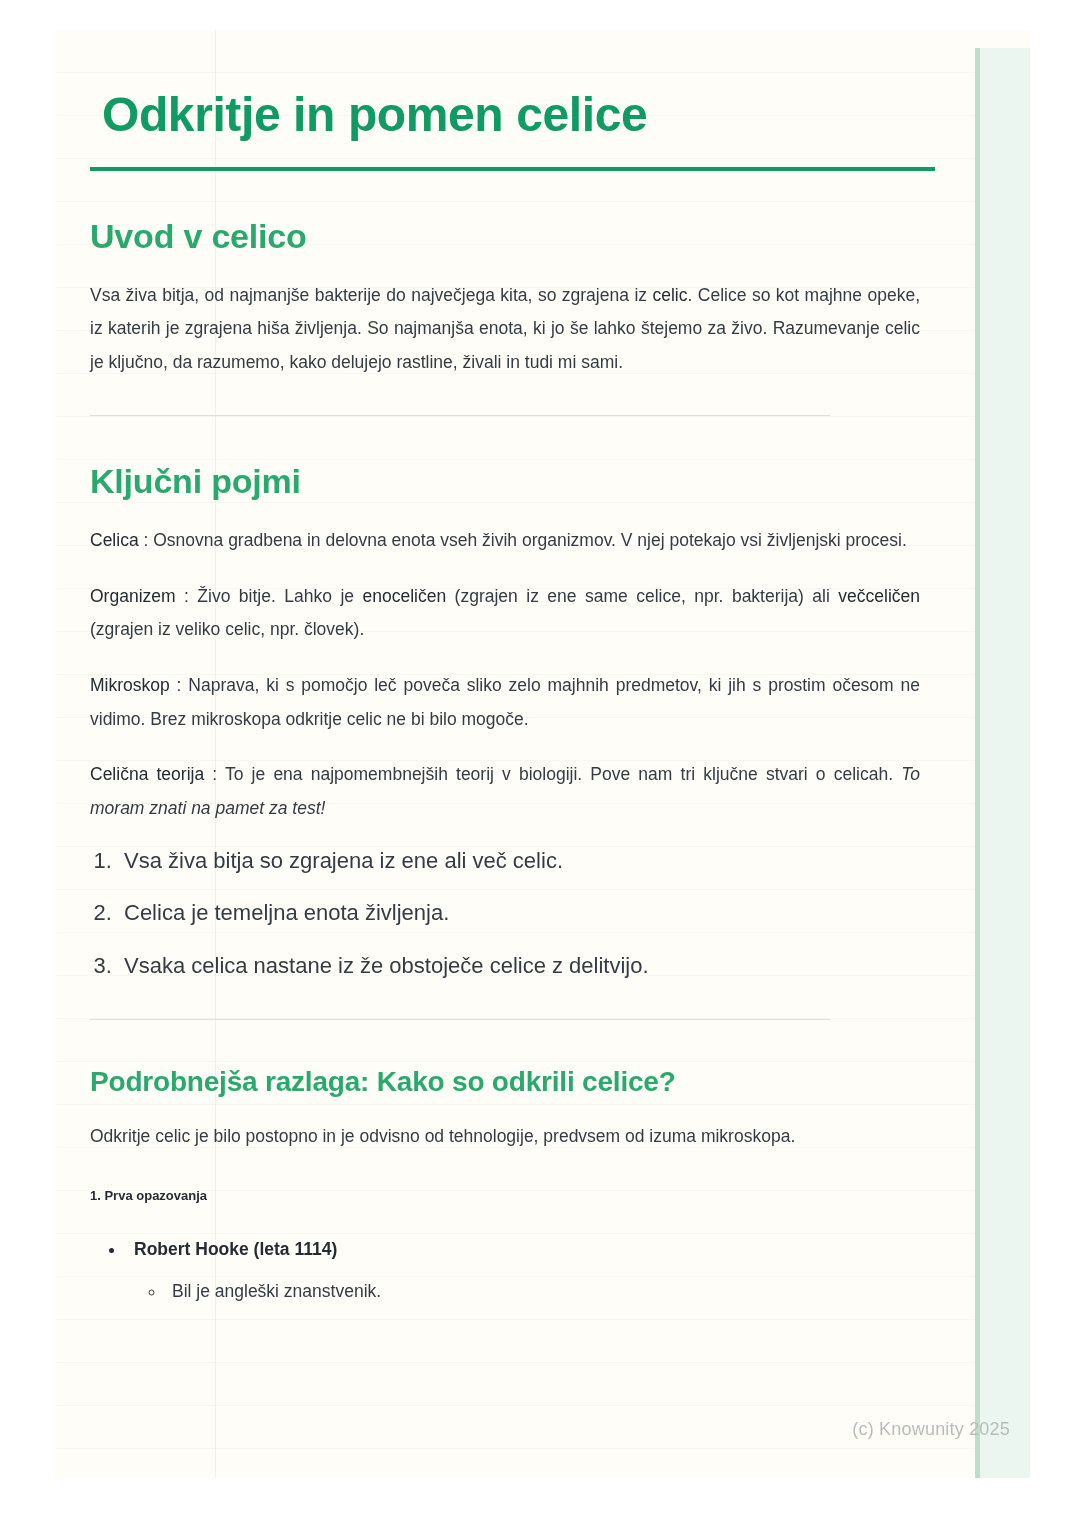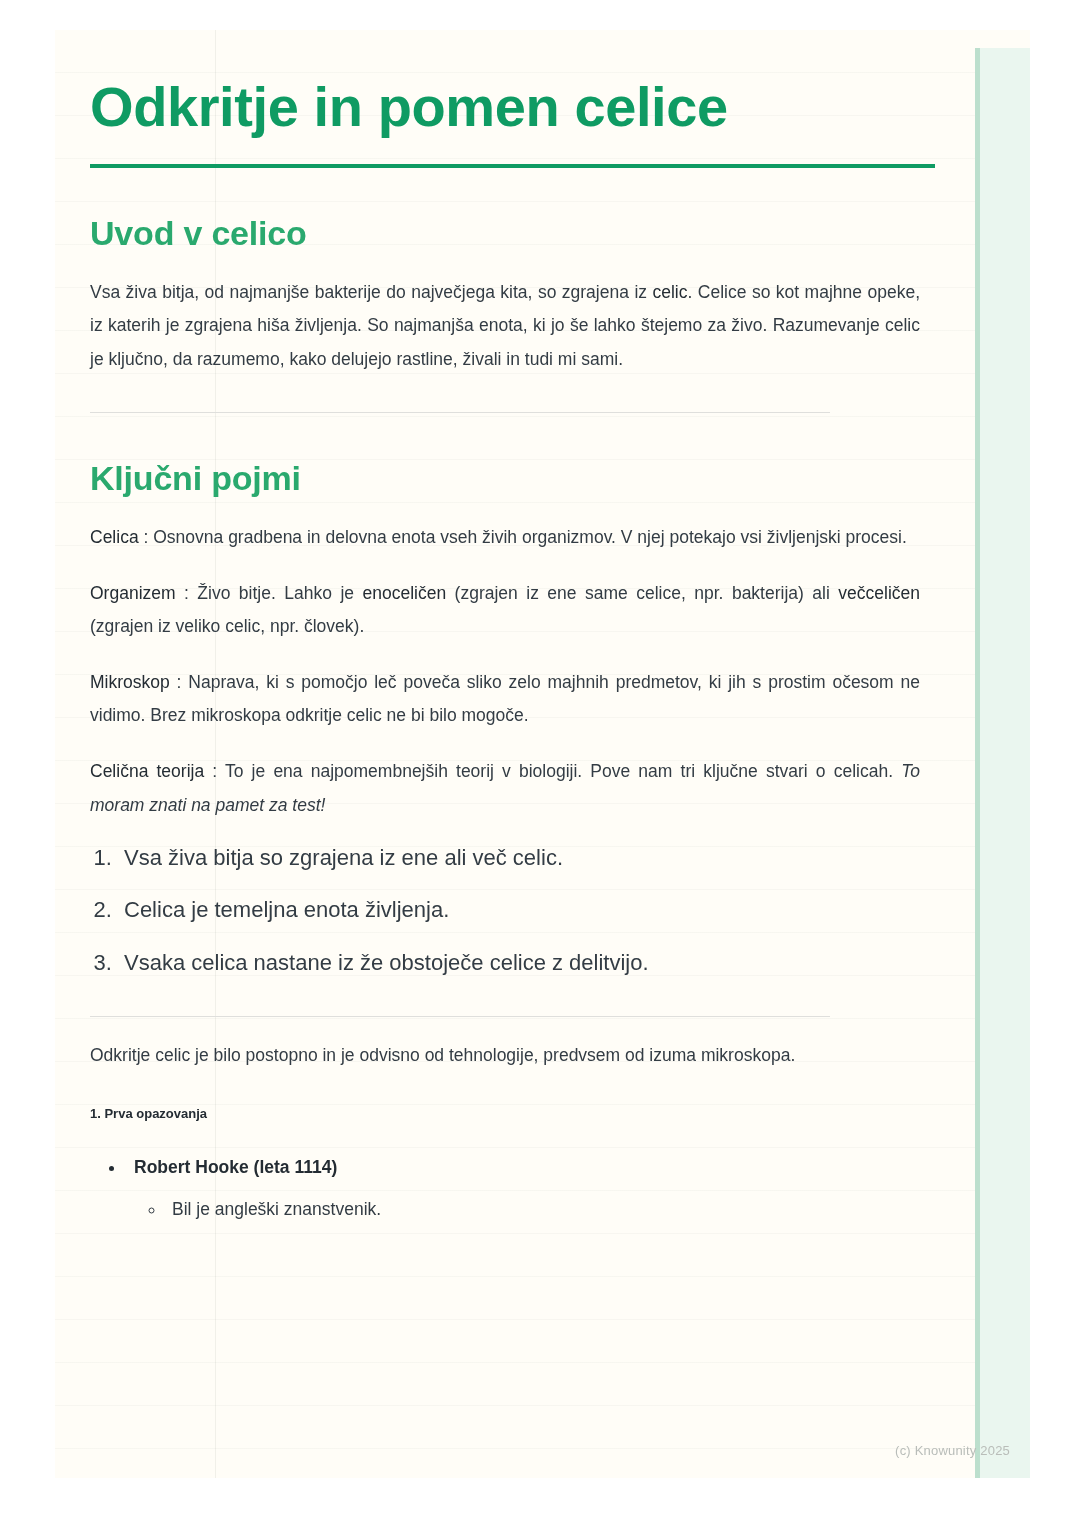--- a/index.html
+++ b/index.html
@@ -71,22 +71,22 @@
   
   .content {
     position: absolute;
     left: 35px;
     top: 0;
     width: 830px;
     padding-top: 46px;
   }
 
   .doc-title {
-    margin: 0;
-    font-size: 56px;
+    margin: 12px;
+    font-size: 48px;
     line-height: 1.12;
     font-weight: 700;
     color: #0f9b63;
     letter-spacing: -0.4px;
   }
 
   .title-rule {
     margin-top: 25px;
     width: 845px;
     height: 4px;
@@ -165,22 +165,22 @@
     line-height: 1.6;
     color: #333c44;
     font-weight: 400;
     padding-left: 6px;
   }
 
   
   .watermark {
     position: absolute;
     right: 20px;
-    bottom: 20px;
-    font-size: 13px;
+    bottom: 38px;
+    font-size: 18px;
     color: #b9bdb9;
     letter-spacing: 0.2px;
     white-space: nowrap;
   }
 </style>
 </head>
 <body>
 
 <div class="page-wrap">
   <div class="sheet">
@@ -211,20 +211,21 @@
       <p class="body-text"><strong>Celična teorija</strong><span> : </span><span>To je ena najpomembnejših teorij v biologiji. Pove nam tri ključne stvari o celicah. </span><em>To moram znati na pamet za test!</em></p>
 
       <ol class="numbered">
         <li>Vsa živa bitja so zgrajena iz ene ali več celic.</li>
         <li>Celica je temeljna enota življenja.</li>
         <li>Vsaka celica nastane iz že obstoječe celice z delitvijo.</li>
       </ol>
 
       <div class="divider"></div>
 
+      <h2 class="section-heading big">Podrobnejša razlaga: Kako so odkrili celice?</h2>
 
       <p class="body-text">Odkritje celic je bilo postopno in je odvisno od tehnologije, predvsem od izuma mikroskopa.</p>
 
       <p class="body-text left" style="margin-top:30px;font-weight:700;color:#242c33;font-size:13px;">1. Prva opazovanja</p>
 
       <ul class="bullets">
         <li>
           <span>Robert Hooke (leta 1114)</span>
           <ul class="subbullets">
             <li>Bil je angleški znanstvenik.</li>

